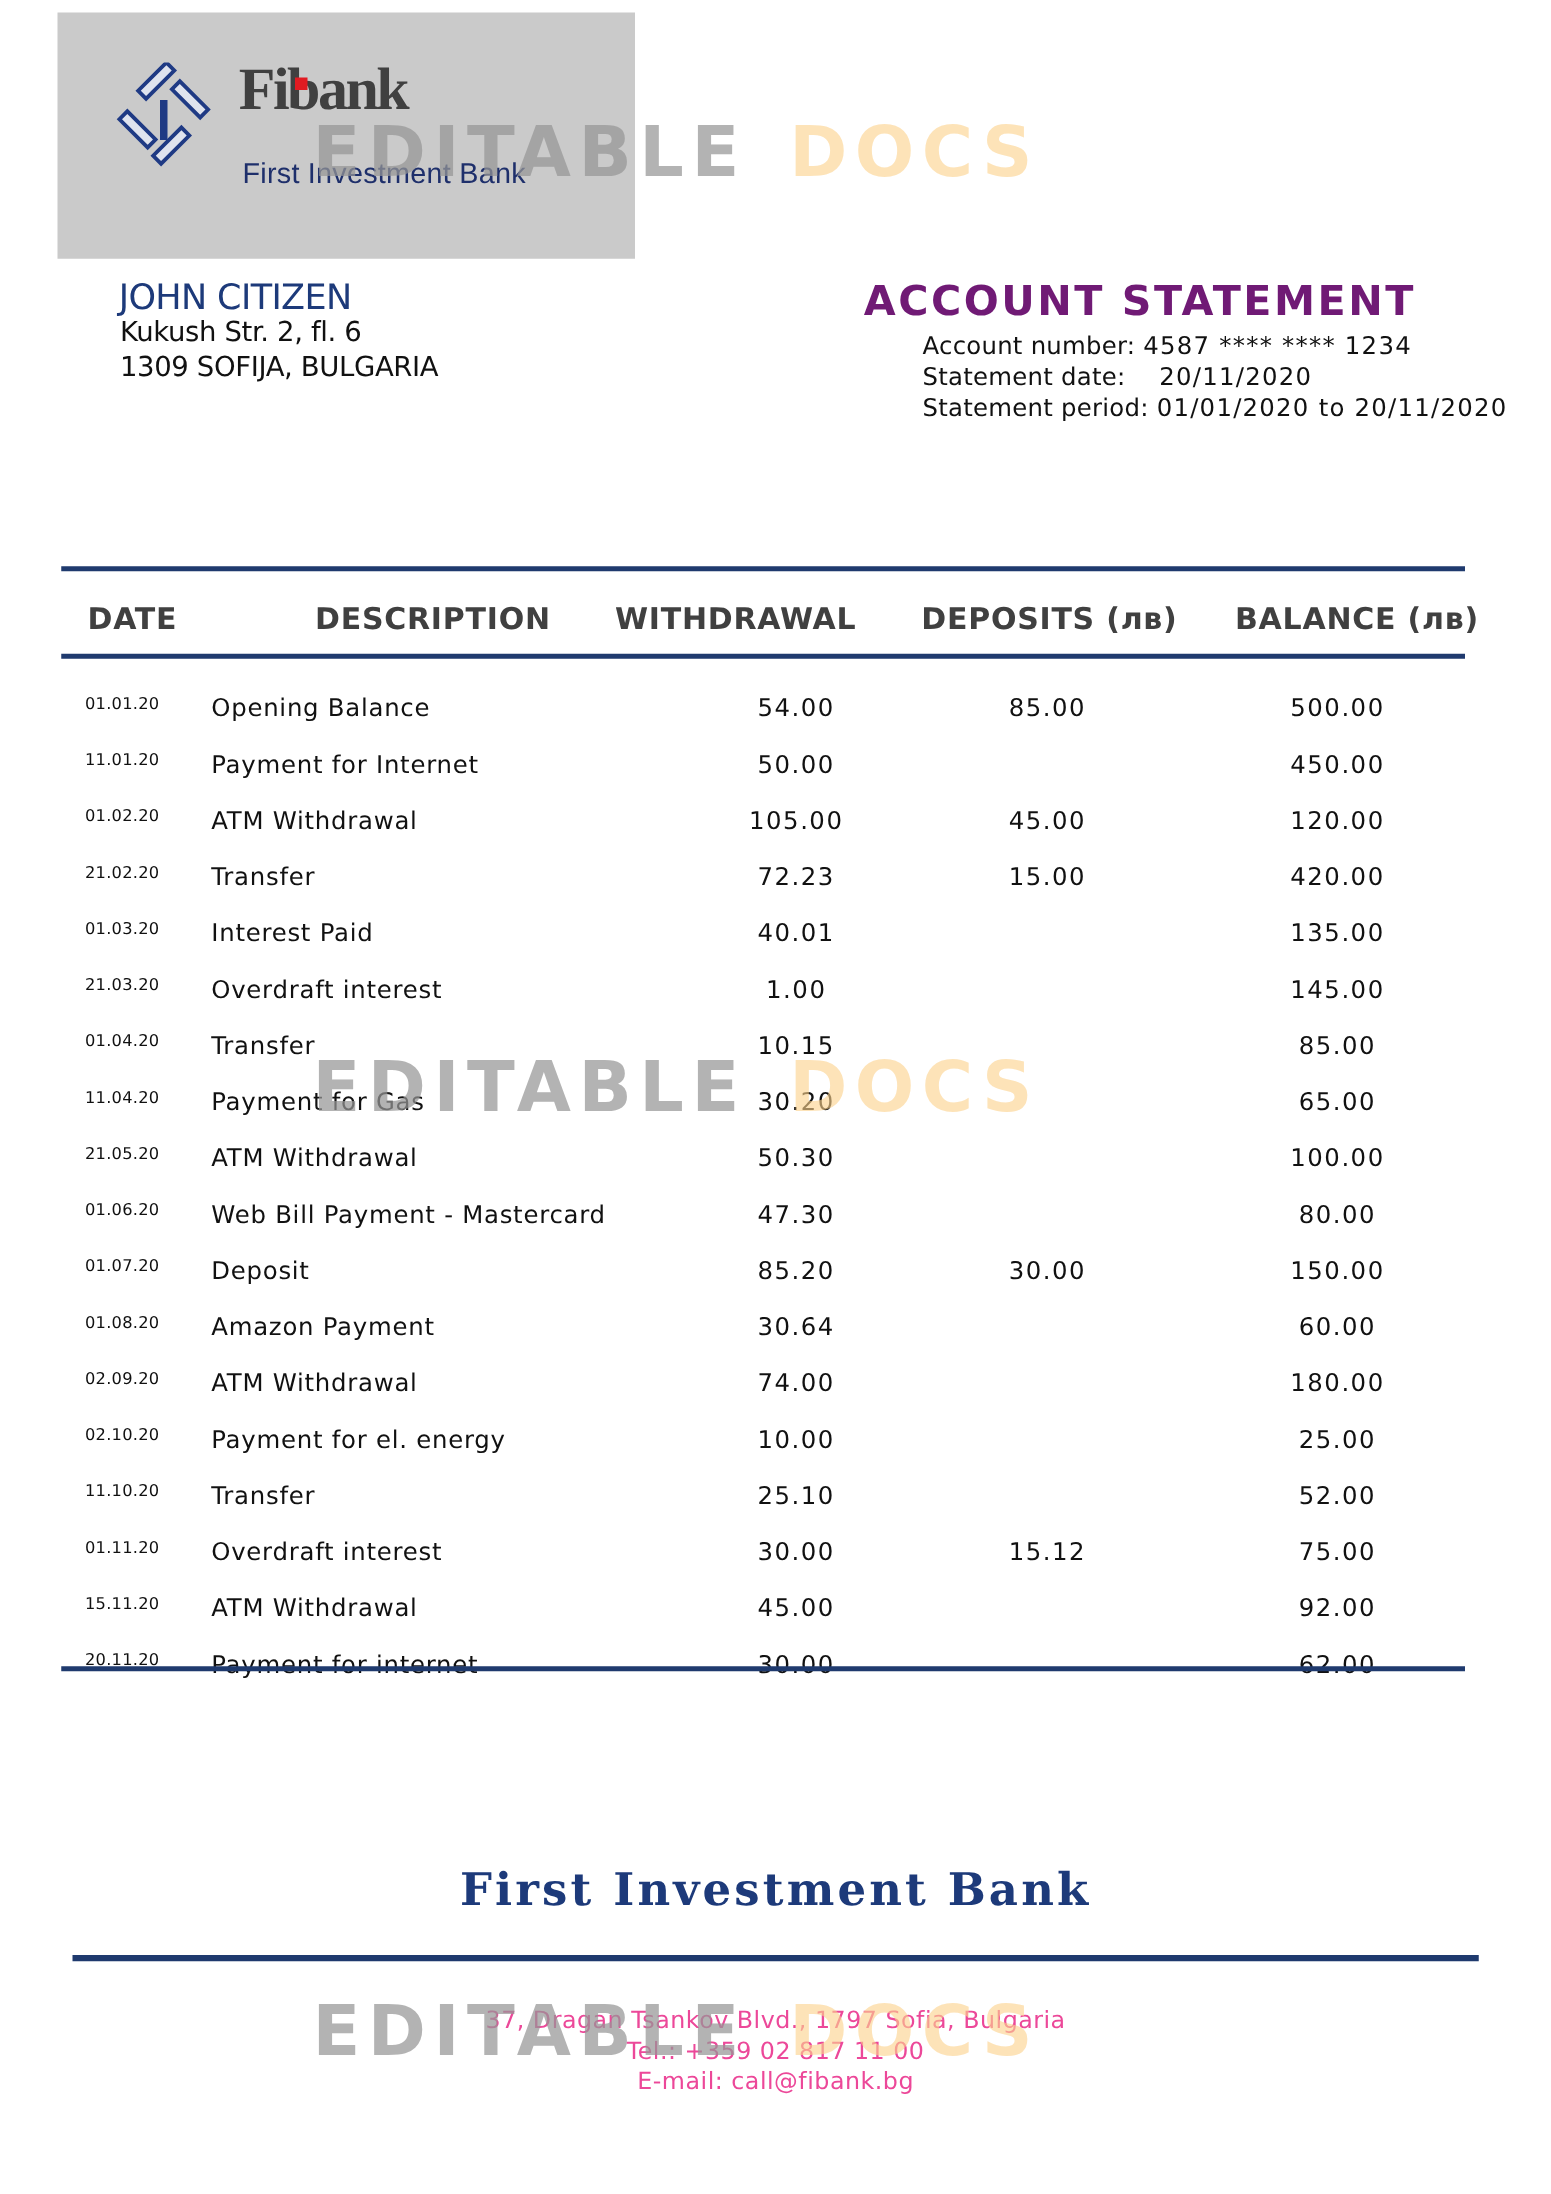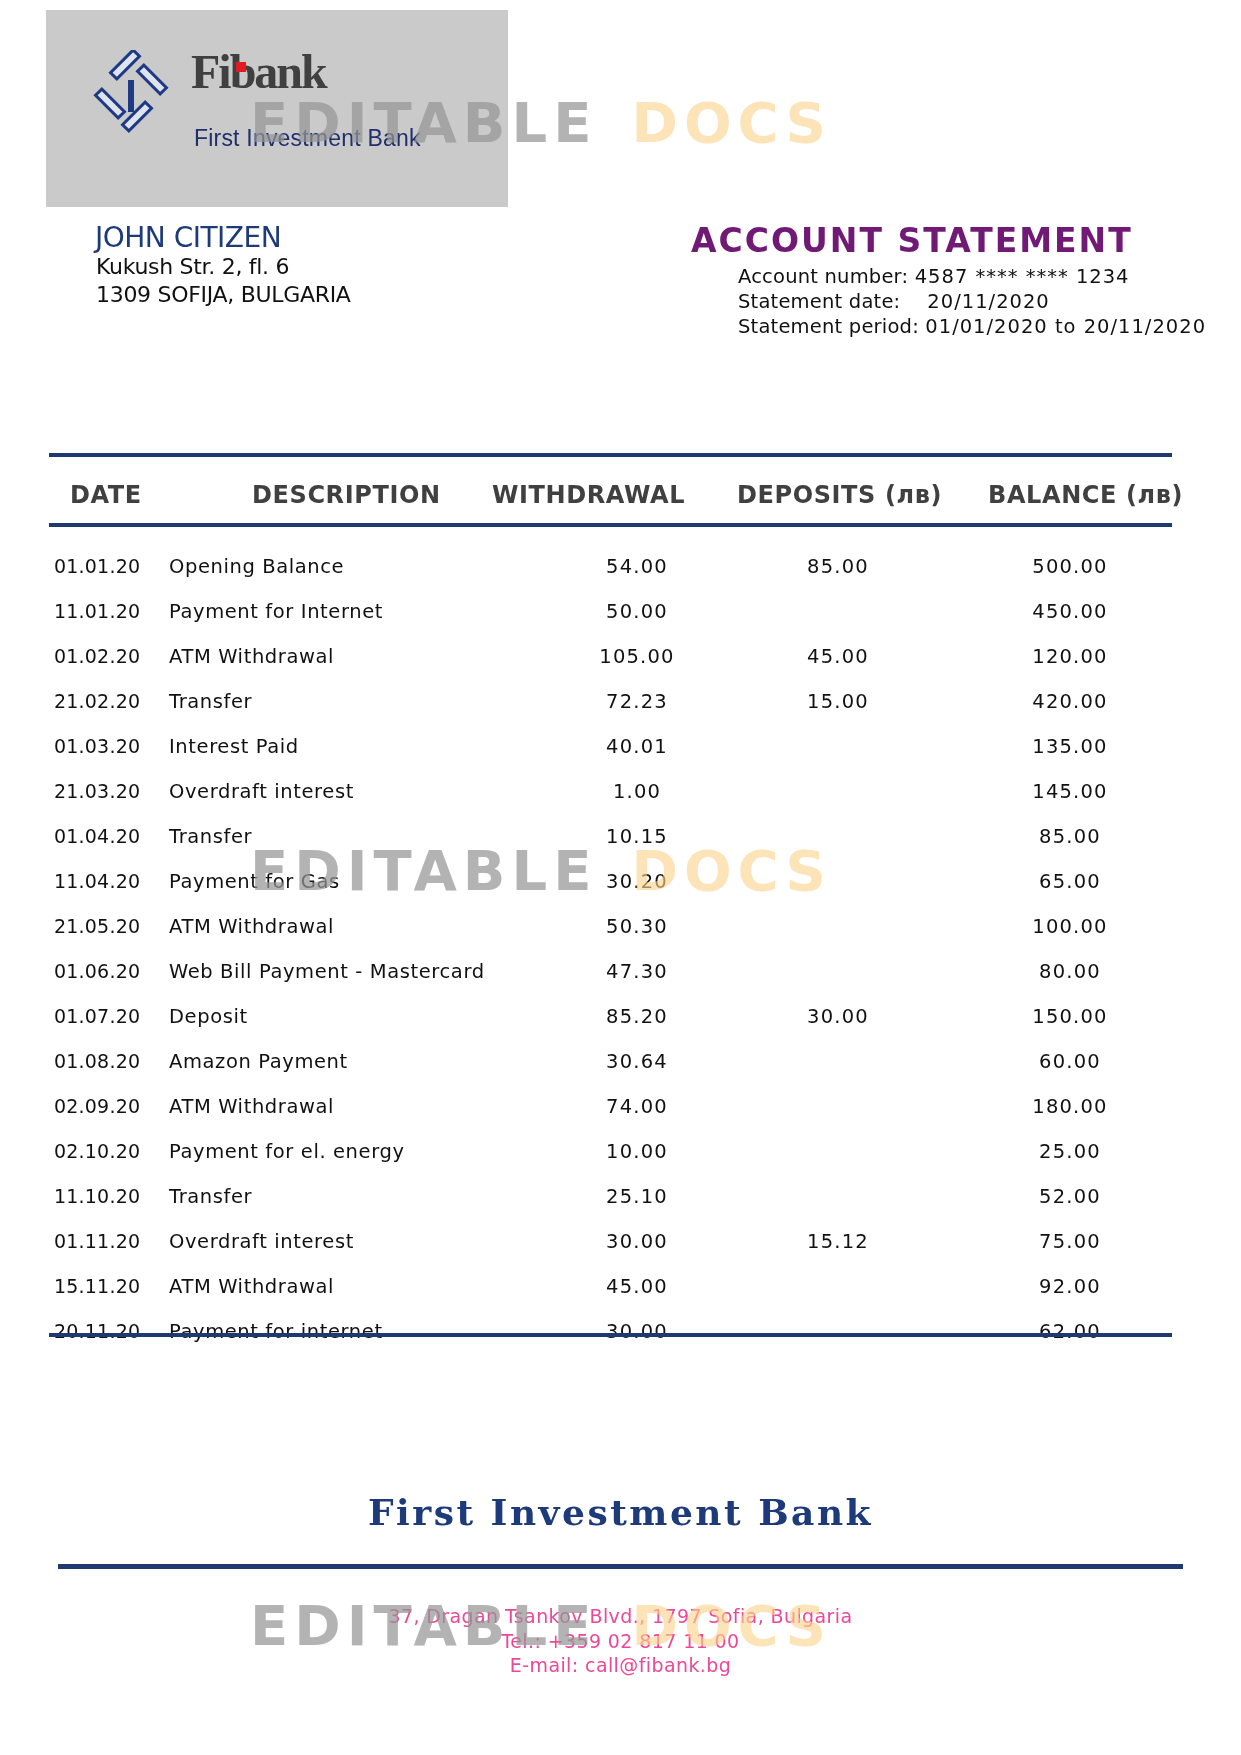--- a/index.html
+++ b/index.html
@@ -26,21 +26,21 @@
                 letter-spacing: 2px; line-height: 1; }
   .stmt-row { left: 691px; font-size: 19.5px; line-height: 1; color: #111; white-space: pre; letter-spacing: 0.2px; margin-left: 47px; }
   .stmt-row .val { letter-spacing: 1px; }
 
   
   .rule { background: #1f3a6e; height: 4px; }
   .th { top: 483px; font-weight: bold; font-size: 24px; color: #404040; line-height: 1;
         letter-spacing: 0.6px; white-space: nowrap; }
   .row { position: absolute; left: 0; width: 1241px; height: 45px; }
   .cell { position: absolute; font-size: 19.5px; line-height: 1; top: 12px; white-space: nowrap; color: #111; }
-  .c-date { left: 54px; font-size: 19px; letter-spacing: 0.2px; }
+  .c-date { left: 68px; font-size: 13px; letter-spacing: 0.2px; }
   .c-desc { left: 169px; letter-spacing: 0.6px; }
   .c-wd { left: 560px; width: 154px; text-align: center; letter-spacing: 1.2px; }
   .c-dep { left: 760px; width: 156px; text-align: center; letter-spacing: 1.2px; }
   .c-bal { left: 992px; width: 156px; text-align: center; letter-spacing: 1.2px; }
 
   
   .foot-title { left: 0; width: 1241px; text-align: center; top: 1494px; font-family: "DejaVu Serif", serif;
                 font-weight: bold; font-size: 36px; color: #1d3a7a; letter-spacing: 2.5px; line-height: 1; }
   .foot-line { left: 0; width: 1241px; text-align: center; font-size: 19px; color: #ec4899; line-height: 1; letter-spacing: 0.4px; }
 

